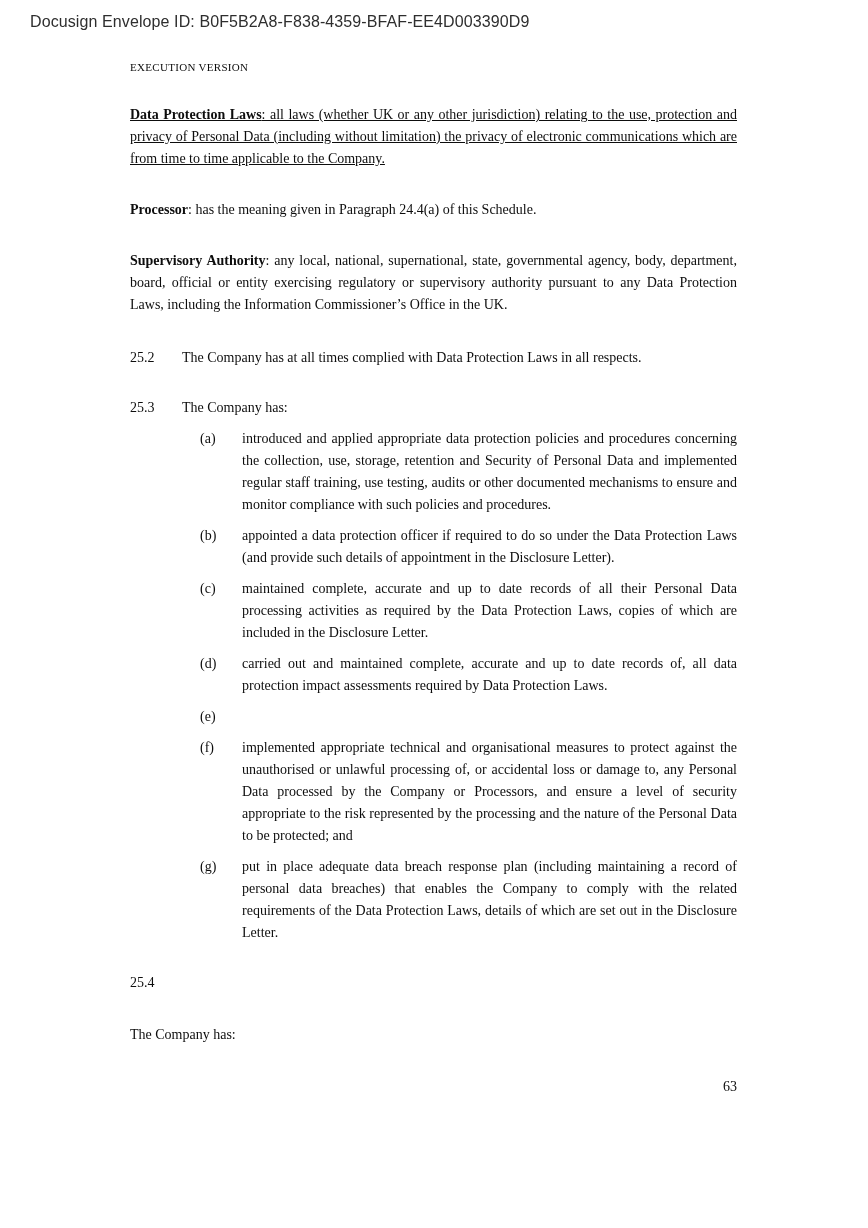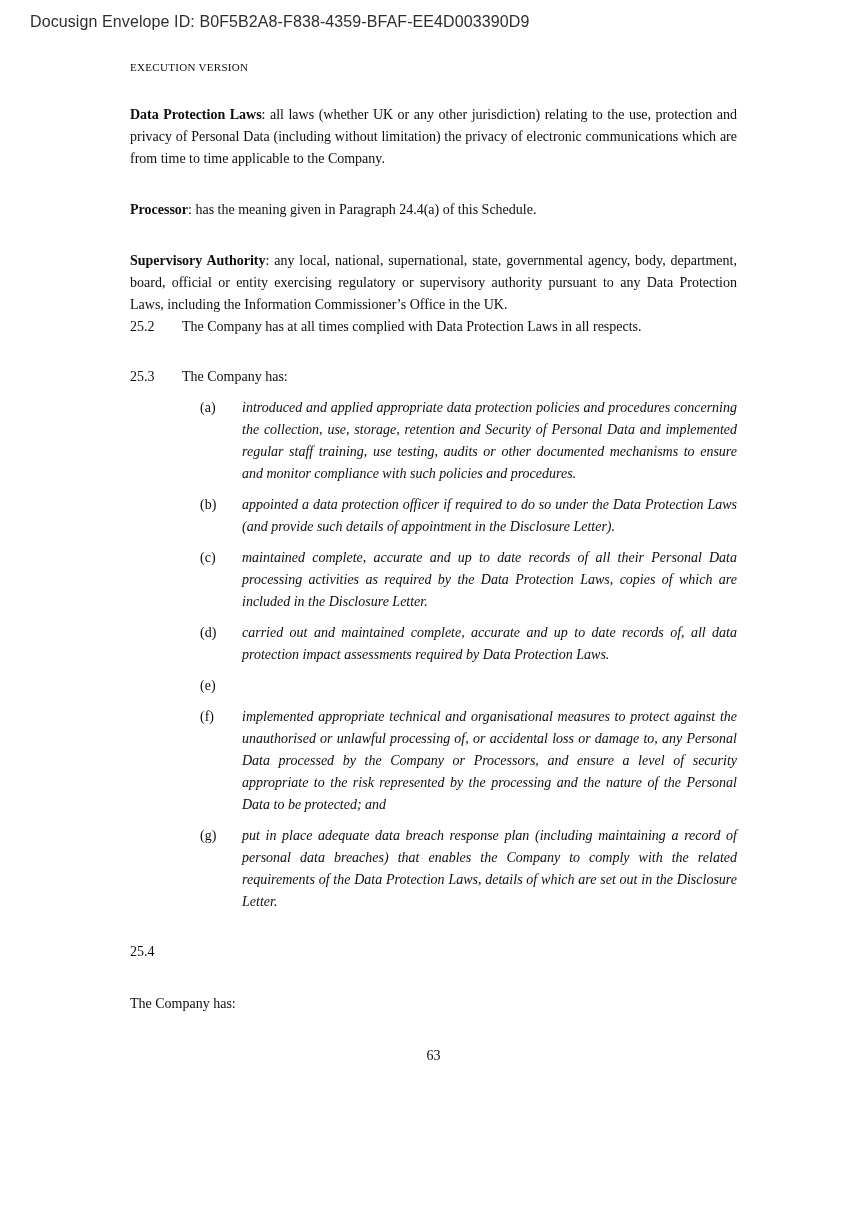--- a/index.html
+++ b/index.html
@@ -30,39 +30,40 @@
   .exec-header {
     font-size: 11px;
     letter-spacing: 0.3px;
     line-height: 22px;
   }
   p.def {
     margin: 29px 0 0 0;
     text-align: justify;
     text-justify: inter-word;
   }
-  p.def.first { margin-top: 26px; }
+  p.def.first { margin-top: 26px; text-decoration: underline; }
   .term { font-weight: bold; }
   .clause {
     display: flex;
+    margin-top: 31px;
   }
   .clause.c253 { margin-top: 28px; }
   .clause.c254 { margin-top: 28px; flex-direction: column; }
   .clause .num { flex: 0 0 52px; }
   .clause .ctext { flex: 1; text-align: justify; text-justify: inter-word; }
   .subitem {
     display: flex;
     margin-top: 9px;
     padding-left: 70px;
   }
   .subitem .marker { flex: 0 0 42px; }
-  .subitem .itext { flex: 1; text-align: justify; text-justify: inter-word; font-style: italic; }
+  .subitem .itext { flex: 1; text-align: justify; text-justify: inter-word; }
   .pagenum {
     margin-top: 30px;
-    text-align: center;
+    text-align: right;
   }
 </style>
 </head>
 <body>
 
 <div>
 
   <div class="docusign">Docusign Envelope ID: B0F5B2A8-F838-4359-BFAF-EE4D003390D9</div>
 
   <div class="content">

